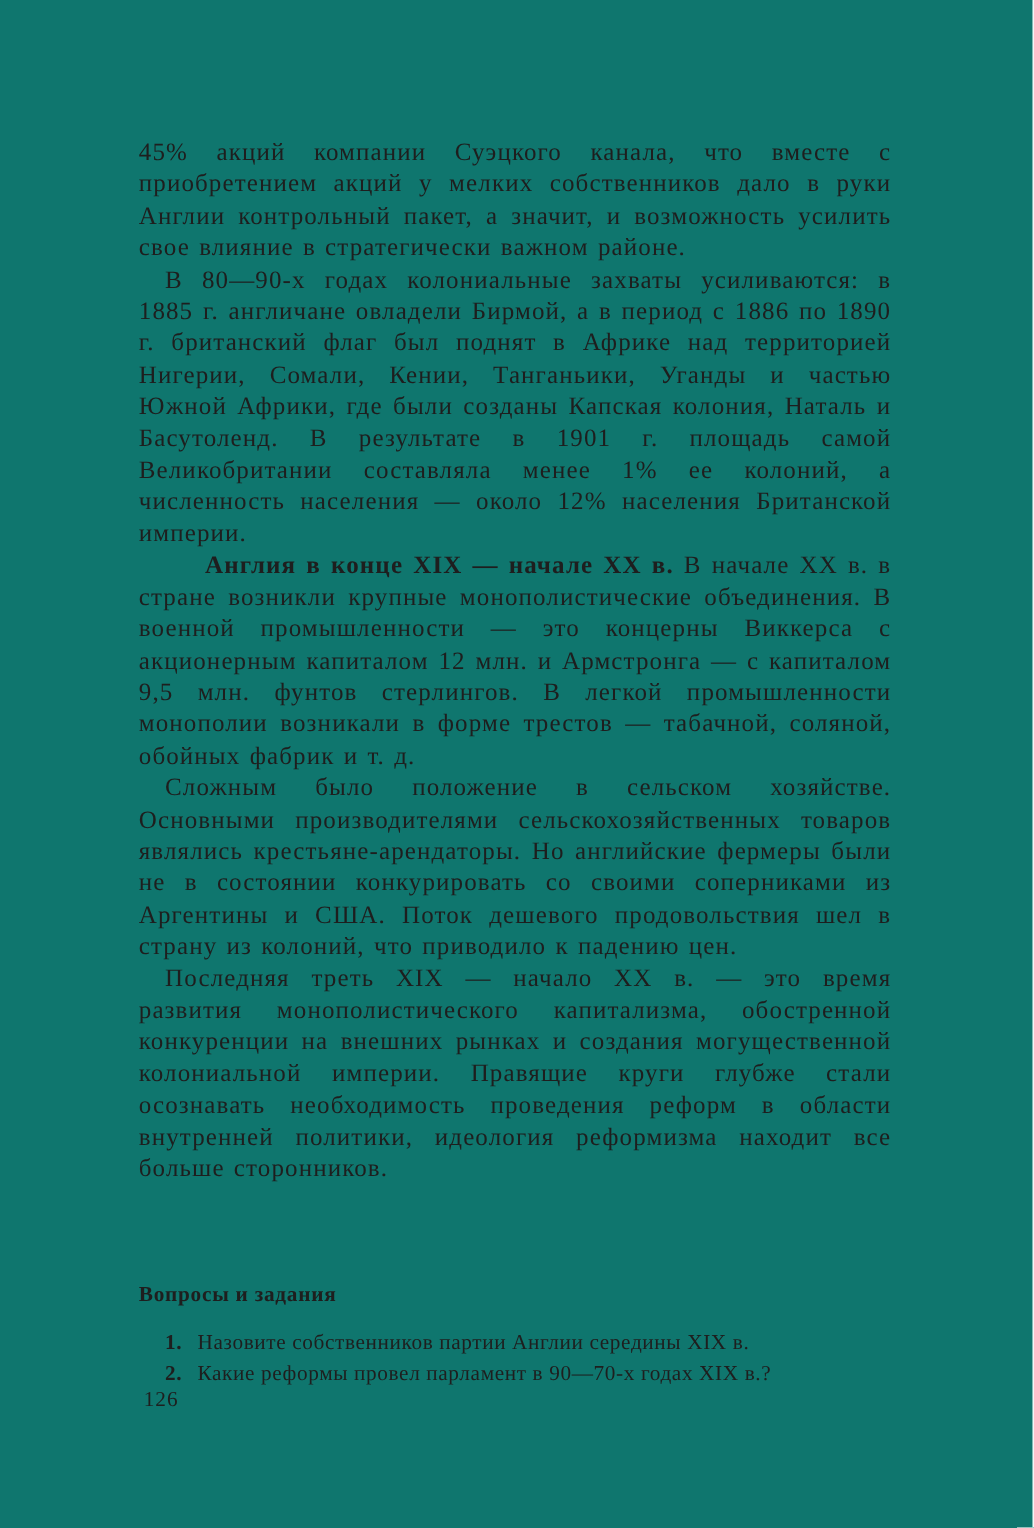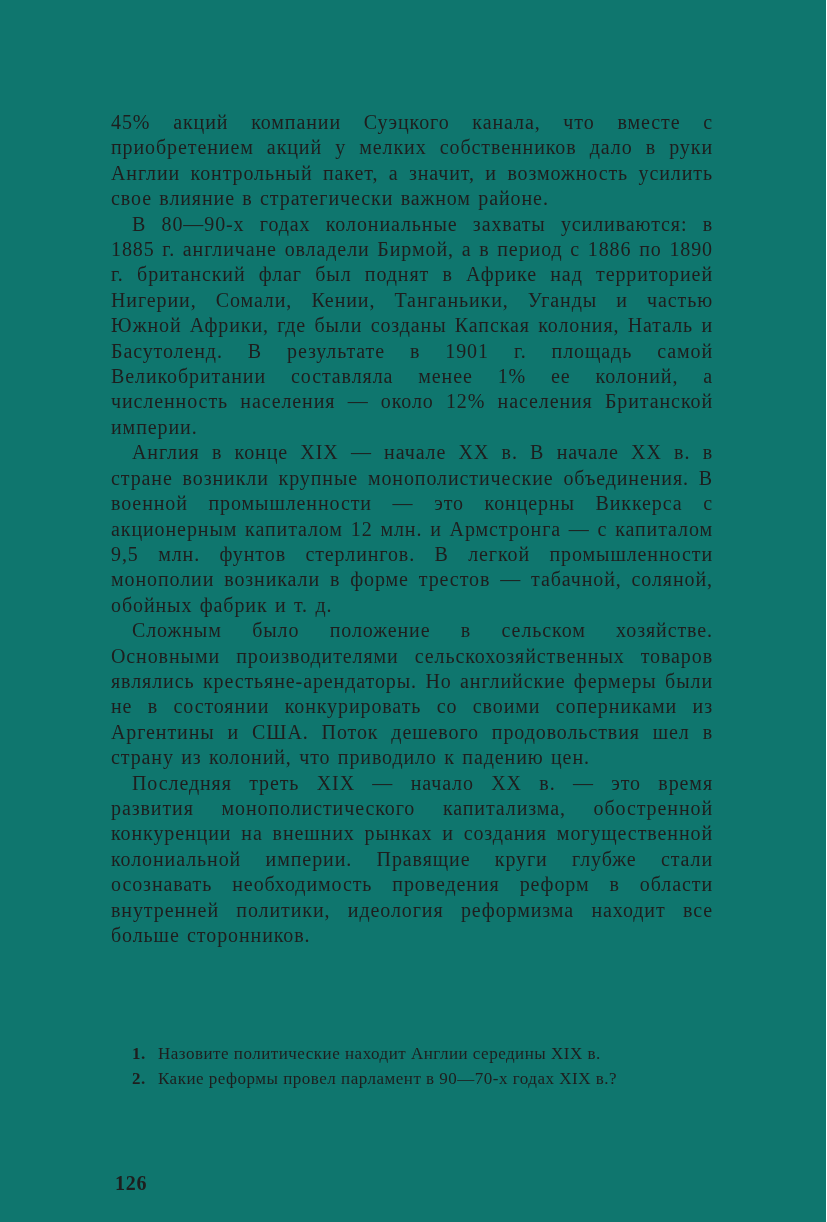--- a/index.html
+++ b/index.html
@@ -28,21 +28,21 @@
     line-height: 25.4px;
     text-align: justify;
     letter-spacing: 0.9px;
     word-spacing: 1.5px;
     hyphens: auto;
   }
   .text-block p.indent {
     text-indent: 21px;
   }
   .normal { font-style: normal; font-weight: normal; }
-  .bold   { font-weight: normal; }
+  .bold   { font-weight: bold; margin-left: 32px; }
   .italic { }
   .questions {
     position: absolute;
     left: 111px;
     top: 1026px;
     width: 602px;
   }
   .q-heading {
     margin: 0;
     font-size: 17px;
@@ -62,44 +62,44 @@
   .q-num {
     font-weight: bold;
     flex: 0 0 26px;
   }
   .q-text {
     flex: 1;
   }
   .page-number {
     position: absolute;
     left: 115px;
-    top: 1172px;
-    font-size: 20px;
+    top: 1110px;
+    font-size: 17px;
     letter-spacing: 0.8px;
-    font-weight: bold;
   }
 </style>
 </head>
 <body>
 
 <div class="page">
 
   <div class="text-block">
       <p><span class="normal">45% акций компании Суэцкого канала, что вместе с приобретением акций у мелких собственников дало в руки Англии контрольный пакет, а значит, и возможность усилить свое влияние в стратегически важном районе.</span></p>
       <p class="indent"><span class="normal">В 80—90-х годах колониальные захваты усиливаются: в 1885 г. англичане овладели Бирмой, а в период с 1886 по 1890 г. британский флаг был поднят в Африке над территорией Нигерии, Сомали, Кении, Танганьики, Уганды и частью Южной Африки, где были созданы Капская колония, Наталь и Басутоленд. В результате в 1901 г. площадь самой Великобритании составляла менее 1% ее колоний, а численность населения — около 12% населения Британской империи.</span></p>
       <p class="indent"><span class="bold">Англия в конце XIX — начале XX в. </span><span class="normal">В начале XX в. в стране возникли крупные </span><span class="italic">монополистические объединения.</span><span class="normal"> В военной промышленности — это концерны Виккерса с акционерным капиталом 12 млн. и Армстронга — с капиталом 9,5 млн. фунтов стерлингов. В легкой промышленности монополии возникали в форме </span><span class="italic">трестов</span><span class="normal"> — табачной, соляной, обойных фабрик и т. д.</span></p>
       <p class="indent"><span class="normal">Сложным было положение в </span><span class="italic">сельском хозяйстве.</span><span class="normal"> Основными производителями сельскохозяйственных товаров являлись крестьяне-арендаторы. Но английские фермеры были не в состоянии конкурировать со своими соперниками из Аргентины и США. Поток дешевого продовольствия шел в страну из колоний, что приводило к падению цен.</span></p>
       <p class="indent"><span class="normal">Последняя треть XIX — начало XX в. — это время развития монополистического капитализма, обостренной конкуренции на внешних рынках и создания могущественной колониальной империи. Правящие круги глубже стали осознавать необходимость проведения реформ в области внутренней политики, идеология реформизма находит все больше сторонников.</span></p>
     </div>
 
   <div class="questions">
+    <h3 class="q-heading">Вопросы и задания</h3>
     <div class="q-list">
         <div class="q-item">
           <span class="q-num">1.</span>
-          <span class="q-text">Назовите политические находит Англии середины XIX в.</span>
+          <span class="q-text">Назовите собственников партии Англии середины XIX в.</span>
         </div>
         <div class="q-item">
           <span class="q-num">2.</span>
           <span class="q-text">Какие реформы провел парламент в 90—70-х годах XIX в.?</span>
         </div>
       </div>
   </div>
 
   <div class="page-number">126</div>
 

